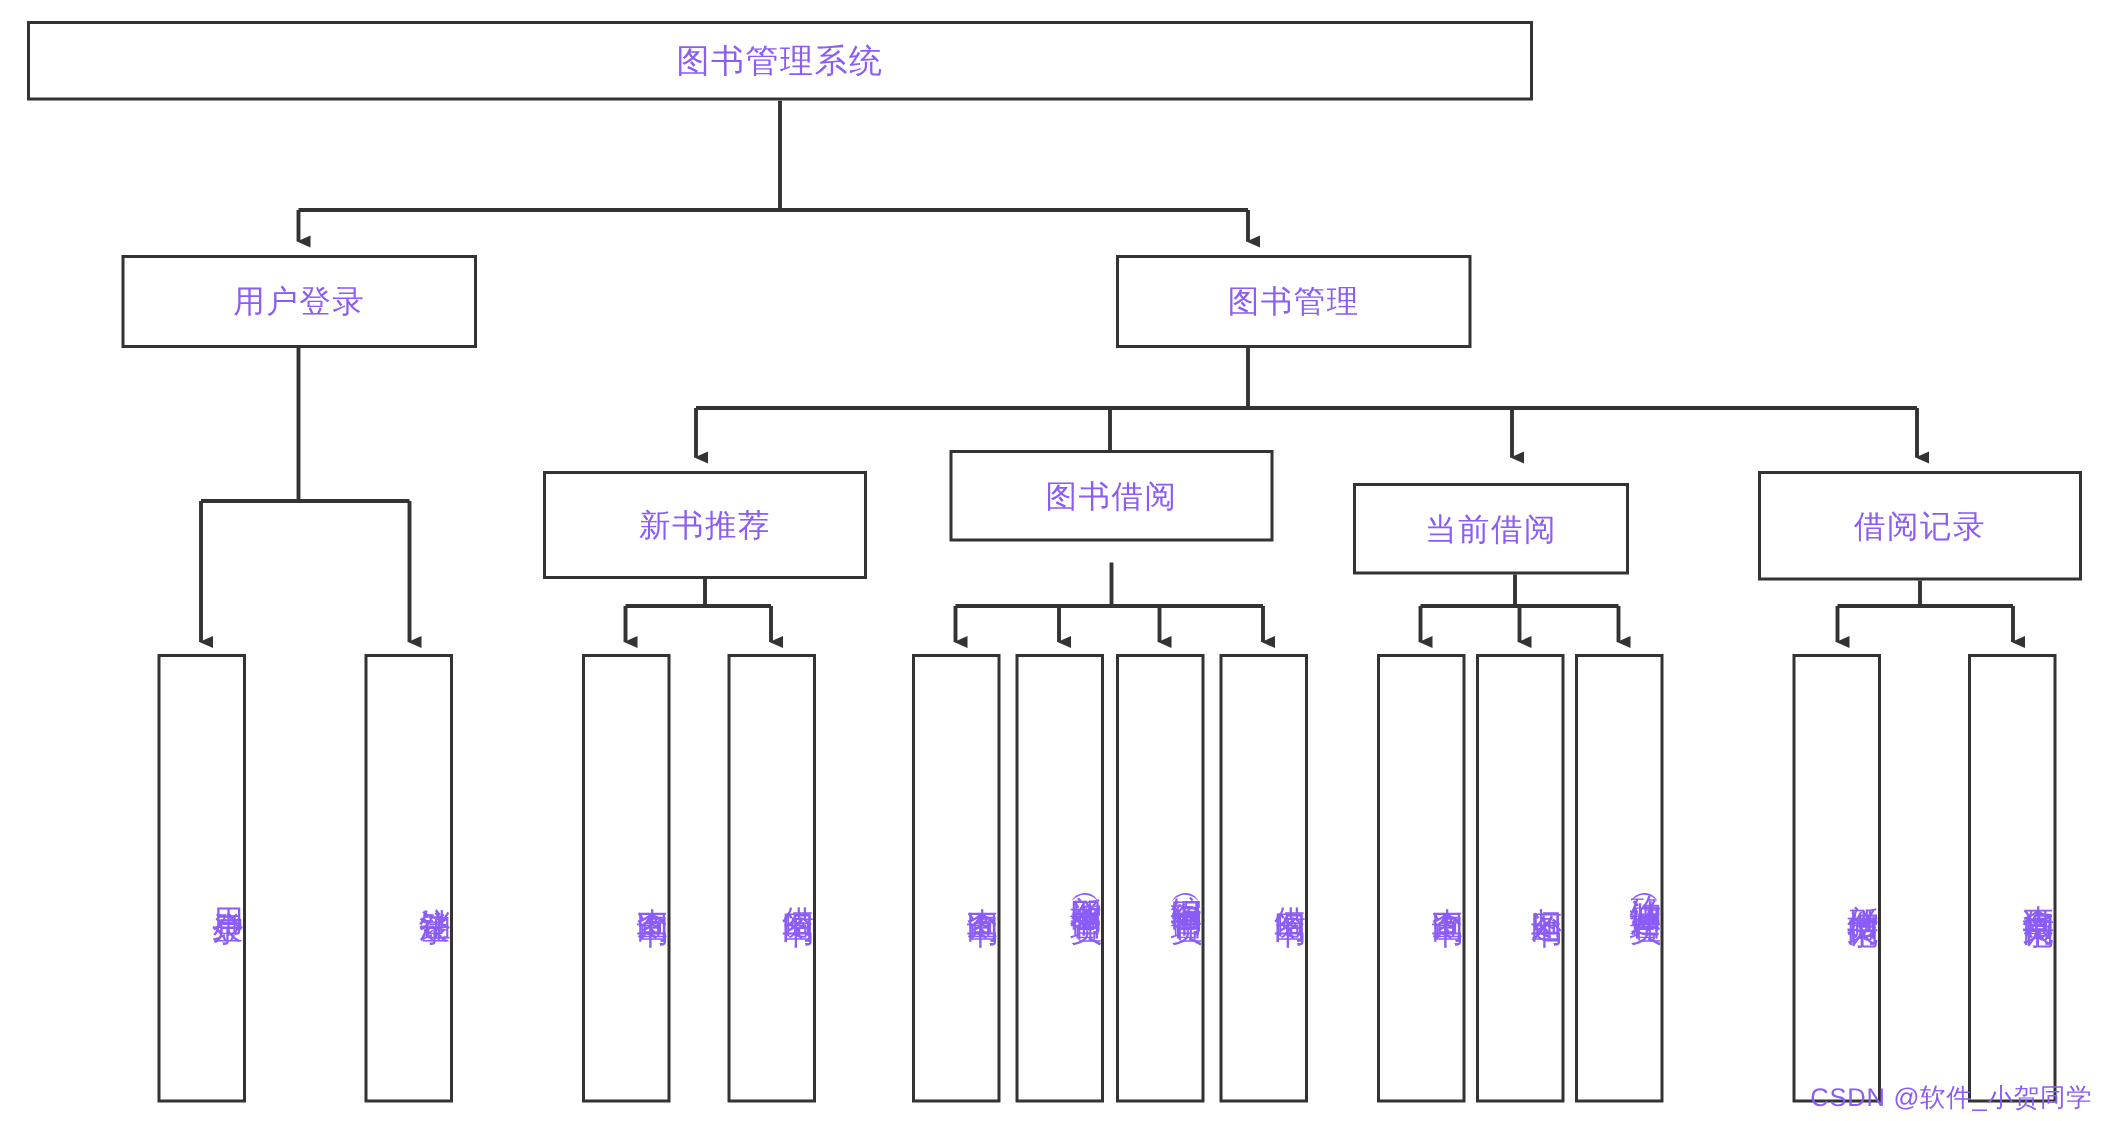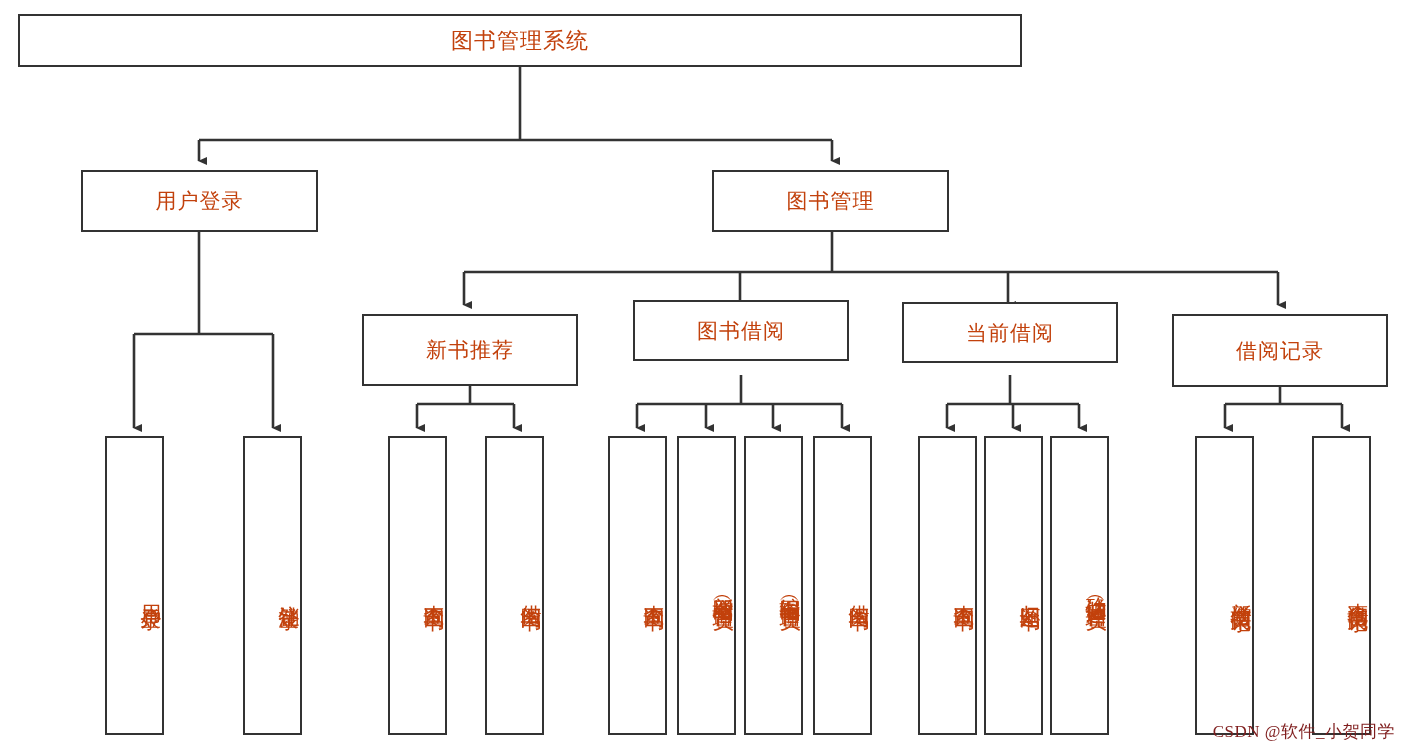--- a/index.html
+++ b/index.html
@@ -27,21 +27,21 @@
     pointer-events: none;
   }
   .node {
     position: absolute;
     box-sizing: border-box;
     background: #ffffff;
     border: 2px solid #333333;
     display: flex;
     align-items: center;
     justify-content: center;
-    color: #c2410c;
+    color: #8b5cf6;
     z-index: 2;
   }
   .node-h {
     font-size: 21px;
     letter-spacing: 1px;
     white-space: nowrap;
   }
   .node-root {
     font-size: 22px;
   }
@@ -57,25 +57,24 @@
     overflow: hidden;
   }
   .node-v.align-top {
     padding-top: 6px;
   }
   .watermark {
     position: absolute;
     right: 10px;
     bottom: 4px;
     font-size: 17px;
-    color: #7f1d1d;
+    color: #8b5cf6;
     letter-spacing: 0.5px;
     white-space: nowrap;
     z-index: 3;
-    font-family: Liberation Serif, serif;
   }
 </style>
 </head>
 <body>
 
 <div id="diagram-canvas">
 
   <svg id="edge-layer" viewBox="0 0 1405 747" width="1405" height="747" xmlns="http://www.w3.org/2000/svg">
     <defs>
       <marker id="arrowhead" markerWidth="9" markerHeight="9" refX="4.5" refY="8" orient="auto" markerUnits="userSpaceOnUse">
@@ -123,27 +122,27 @@
       <path d="M1225,404 L1342,404"></path>
       <path d="M1225,404 L1225,428" marker-end="url(#arrowhead)"></path>
       <path d="M1342,404 L1342,428" marker-end="url(#arrowhead)"></path>
     </g>
   </svg>
 
   <div class="node node-h node-root" style="left:18px; top:14px; width:1004px; height:53px;">图书管理系统</div>
 
   <div class="node node-h" style="left:81px; top:170px; width:237px; height:62px;">用户登录</div>
 
-  <div class="node node-h" style="left:712px; top:170px; width:237px; height:62px;">图书管理</div>
+  <div class="node node-h" style="left:744px; top:170px; width:237px; height:62px;">图书管理</div>
 
   <div class="node node-h" style="left:362px; top:314px; width:216px; height:72px;">新书推荐</div>
 
   <div class="node node-h" style="left:633px; top:300px; width:216px; height:61px;">图书借阅</div>
 
-  <div class="node node-h" style="left:902px; top:302px; width:216px; height:61px;">当前借阅</div>
+  <div class="node node-h" style="left:902px; top:322px; width:184px; height:61px;">当前借阅</div>
 
   <div class="node node-h" style="left:1172px; top:314px; width:216px; height:73px;">借阅记录</div>
 
   <div class="node node-v" style="left:105px; top:436px; width:59px; height:299px;">用户登录</div>
 
   <div class="node node-v" style="left:243px; top:436px; width:59px; height:299px;">注销登录</div>
 
   <div class="node node-v" style="left:388px; top:436px; width:59px; height:299px;">查询图书</div>
 
   <div class="node node-v" style="left:485px; top:436px; width:59px; height:299px;">借阅图书</div>

